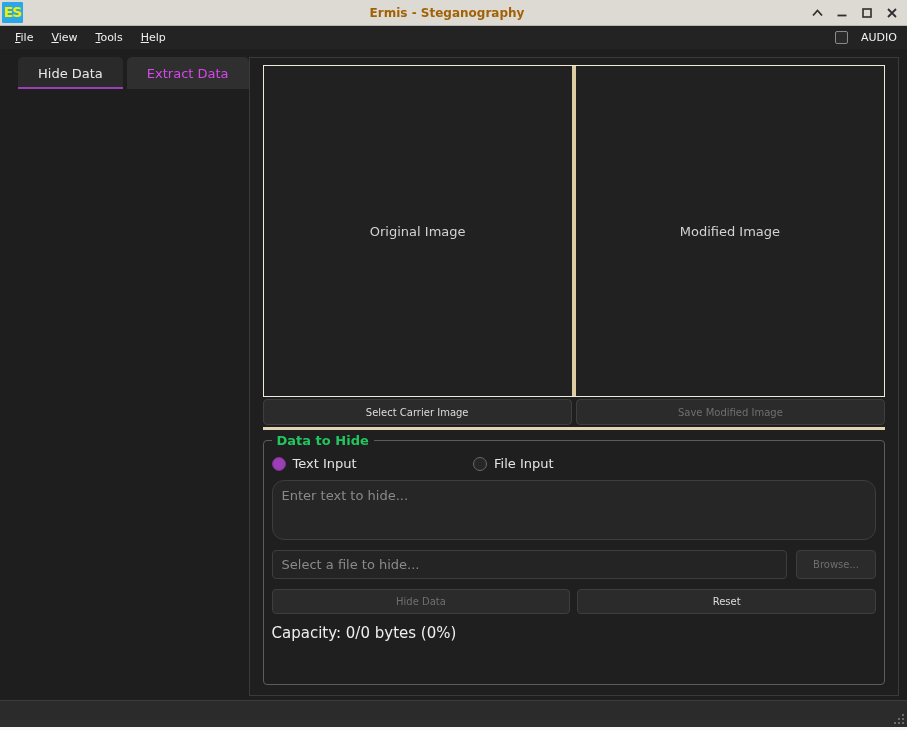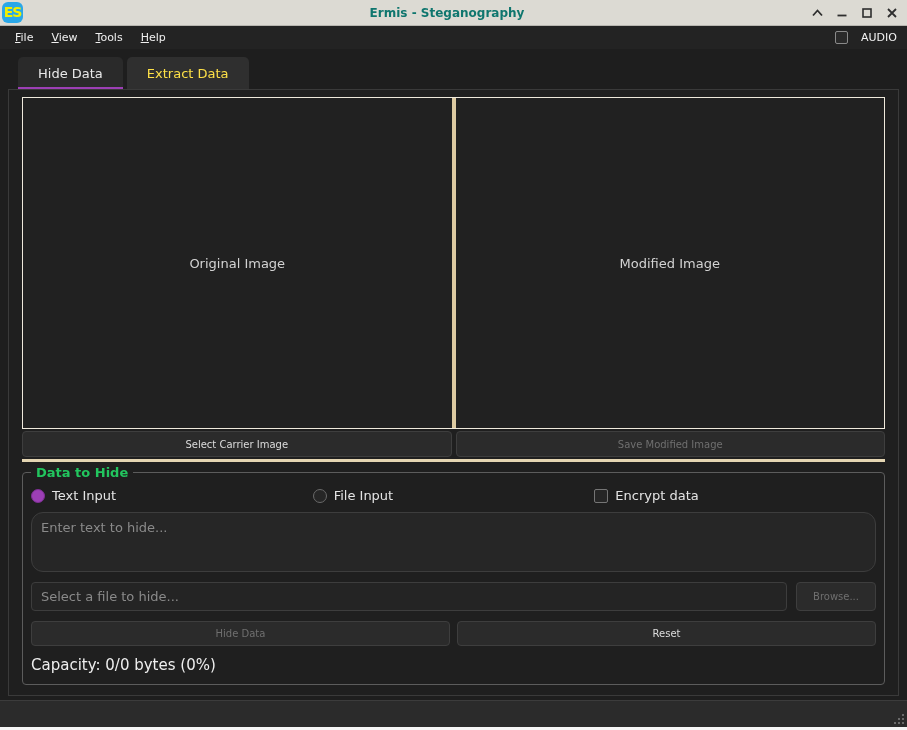--- a/index.html
+++ b/index.html
@@ -9,56 +9,56 @@
     width:907px; height:730px; margin:0 auto; display:flex; flex-direction:column;
     background:#1e1e1e; overflow:hidden; position:relative;
   }
 
   
   .titlebar {
     height:26px; background:#dcdad3; display:flex; align-items:center;
     padding:0 8px 0 2px; flex:none; border-bottom:1px solid #b8b6b0; position:relative;
   }
   .app-icon {
-    width:21px; height:21px; background:#2aa7e8; border-radius:6px;
+    width:21px; height:21px; background:#2aa7e8; border-radius:1px;
     color:#f2ef00; font-size:14px; font-weight:bold; line-height:21px; text-align:center;
     letter-spacing:-1px; flex:none;
   }
   .title-text {
     position:absolute; left:0; right:13px; text-align:center;
-    font-size:12px; font-weight:bold; color:#0f766e; pointer-events:none;
+    font-size:12px; font-weight:bold; color:#a16207; pointer-events:none;
   }
   .win-controls { margin-left:auto; display:flex; align-items:center; gap:11px; z-index:2; }
   .win-btn { width:14px; height:14px; display:flex; align-items:center; justify-content:center; cursor:default; }
   .win-btn svg { display:block; }
 
   
   .menubar {
     height:23px; background:#232323; display:flex; align-items:center;
     padding:0 10px 0 6px; flex:none; color:#efefef; font-size:11px;
   }
   .menu-item { padding:1px 9px; cursor:default; }
   .mn { text-decoration:underline; }
   .audio-wrap { margin-left:auto; display:flex; align-items:center; gap:13px; color:#f2f2f2; }
   .audio-check {
     width:13px; height:13px; border:1px solid #8a8a8a; border-radius:2px; background:#2a2a2a;
   }
 
   
-  .main { flex:1; display:flex; flex-direction:column; background:#1e1e1e; padding:8px 8px 4px 8px; }
+  .main { flex:1; display:flex; flex-direction:row; background:#1e1e1e; padding:8px 8px 4px 8px; }
   .tabbar { display:flex; margin-left:10px; height:32px; flex:none; }
   .tab {
     padding:0 20px; display:flex; align-items:center; font-size:13px;
     border-radius:5px 5px 0 0; position:relative; cursor:default;
   }
   .tab.active { background:#2a2a2a; color:#e9e9e9; }
   .tab.active::after {
     content:""; position:absolute; left:0; right:0; bottom:0; height:2px; background:var(--accent,#8e3bb0);
   }
-  .tab.inactive { background:#2f2f2f; color:#fde047; margin-left:4px; }
+  .tab.inactive { background:#2f2f2f; color:#d946ef; margin-left:4px; }
 
   .tabpane {
     flex:1; border:1px solid #3a3a3a; background:#1f1f1f;
     padding:7px 13px 10px 13px; display:flex; flex-direction:column; min-height:0;
   }
 
   
   .images-row { height:332px; display:flex; border:1px solid #efe9dc; flex:none; }
   .img-panel {
     flex:1; background:#212121; display:flex; align-items:center; justify-content:center;
@@ -205,24 +205,20 @@
 
         <div class="choice-row">
           <label class="choice">
             <span class="radio on"></span>
             <span>Text Input</span>
           </label>
           <label class="choice">
             <span class="radio off"></span>
             <span>File Input</span>
           </label>
-          <label class="choice">
-            <span class="checkbox"></span>
-            <span>Encrypt data</span>
-          </label>
         </div>
 
         <textarea class="hide-text" placeholder="Enter text to hide..." style=""></textarea>
 
         <div class="file-row">
           <input class="file-input" type="text" placeholder="Select a file to hide..." style="">
           <button class="btn browse disabled">Browse...</button>
         </div>
 
         <div class="action-row">

